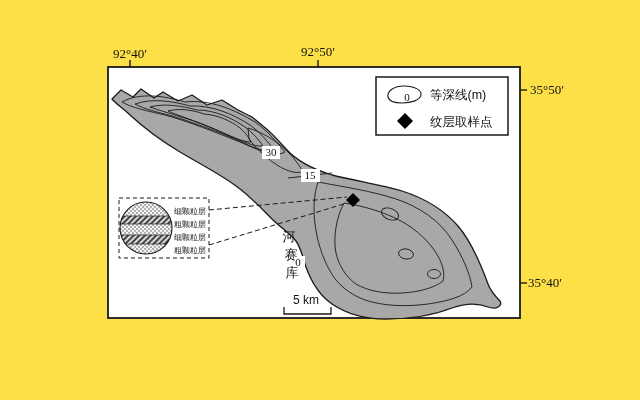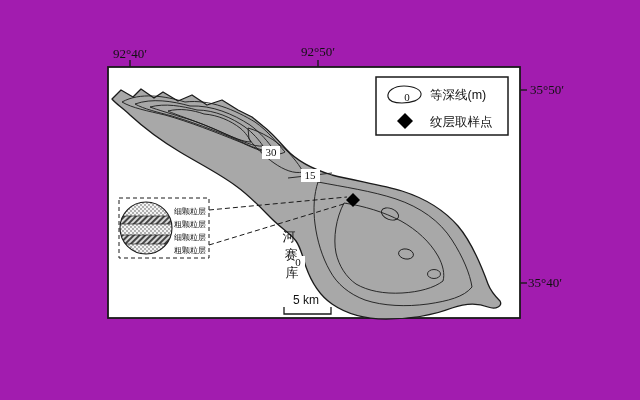--- a/index.html
+++ b/index.html
@@ -1,17 +1,17 @@
 <!DOCTYPE html>
 <html><head>
 <meta charset="utf-8">
 <style>
   html,body{margin:0;padding:0;background:#ffffff;}
   .stage{
-    position:relative;width:640px;height:400px;background:#a21caf;
+    position:relative;width:640px;height:400px;background:#fde047;
     font-family:"Liberation Sans",sans-serif;overflow:hidden;
   }
   svg{display:block;}
   .coord{font-family:"Liberation Serif",serif;font-size:13px;fill:#111;}
   .cn{font-family:"Liberation Sans",sans-serif;fill:#111;}
   .contour-num{font-family:"Liberation Serif",serif;font-size:11px;fill:#111;}
   .tiny{font-size:8px;fill:#111;}
 </style>
 </head>
 <body>

